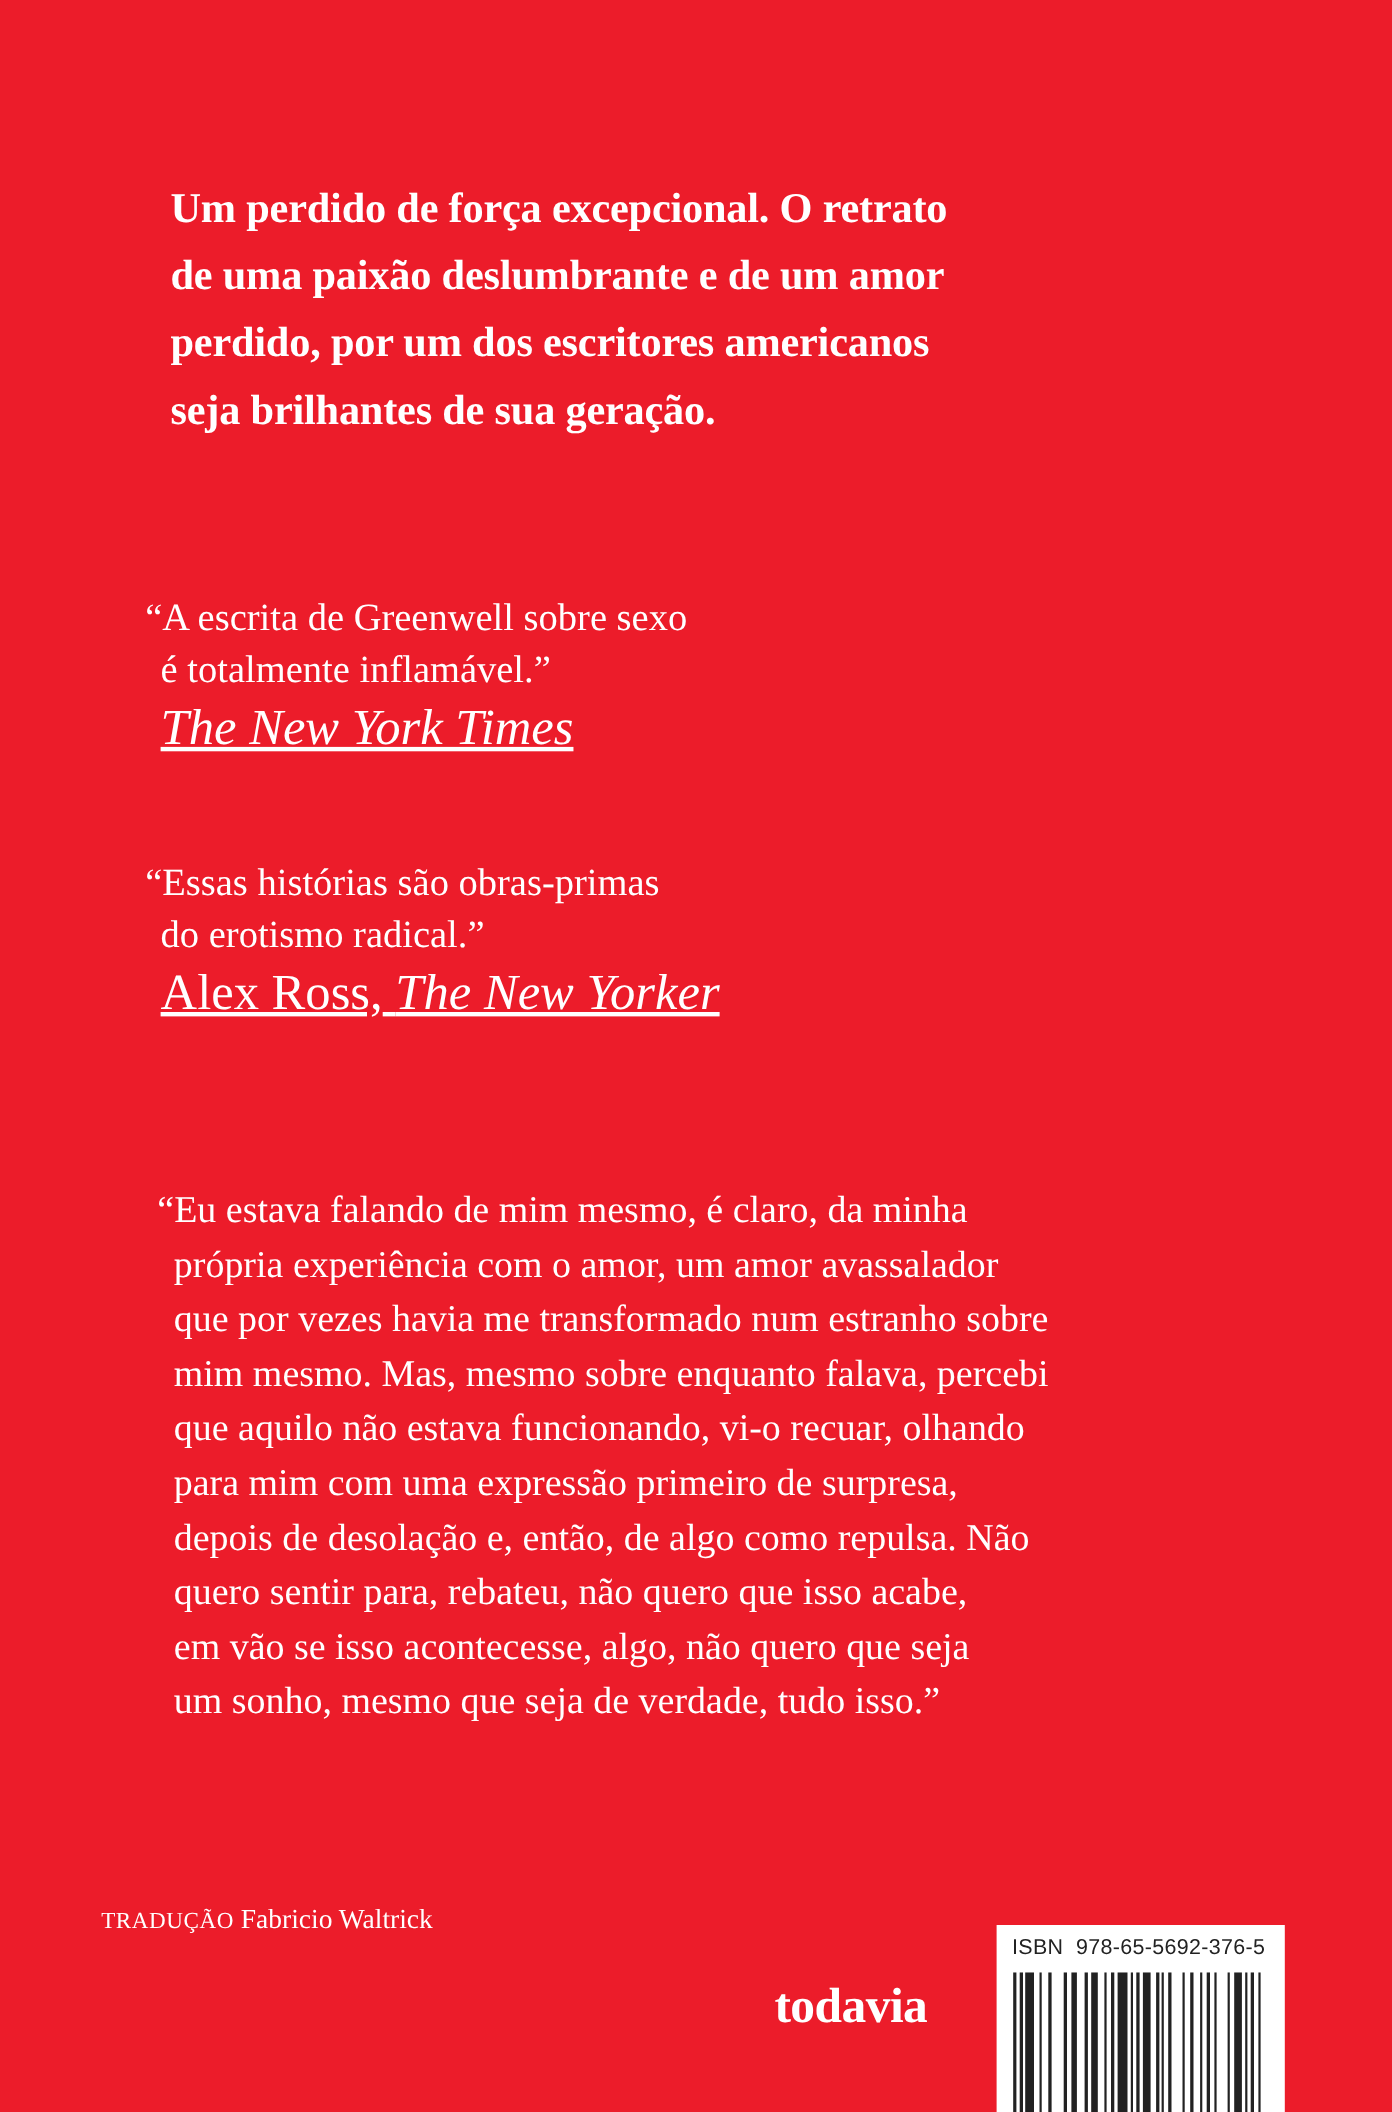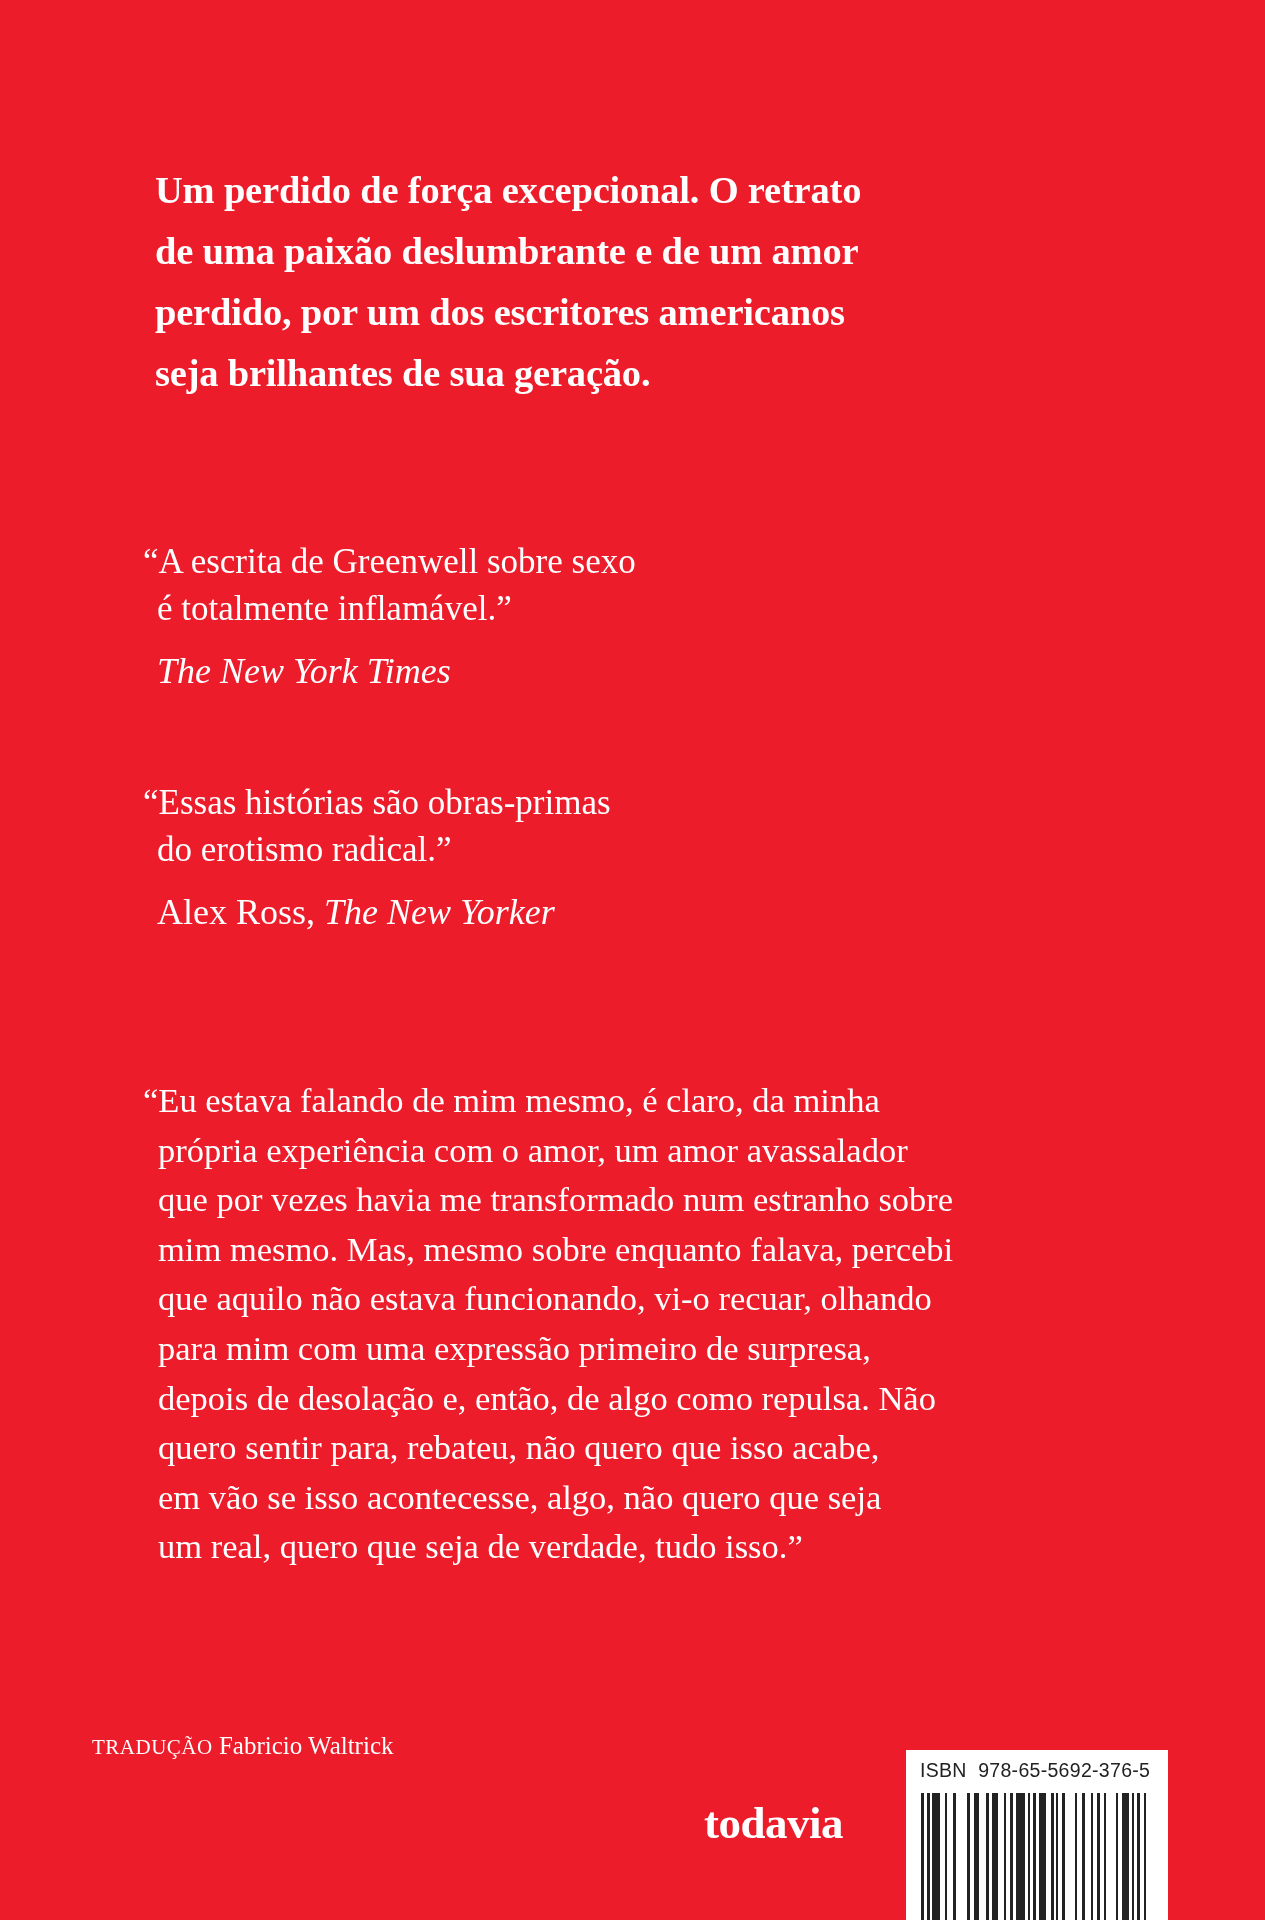--- a/index.html
+++ b/index.html
@@ -10,26 +10,26 @@
       font-family: "Liberation Serif", "DejaVu Serif", serif;
       color: #ffffff;
     }
     .blurb {
       position: absolute; left: 155px; top: 160px; width: 900px;
       font-weight: bold; font-size: 38.5px; line-height: 61px;
       letter-spacing: -0.2px;
     }
     .blurb .line { display: block; white-space: nowrap; }
     .quote {
-      position: absolute; left: 143px; width: 700px;
+      position: absolute; left: 132px; width: 700px;
       font-size: 35px; line-height: 47px;
     }
     .quote .line { display: block; white-space: nowrap; padding-left: 14px; }
     .quote .line.first { padding-left: 0; }
-    .quote .source { display: block; padding-left: 14px; margin-top: 16px; font-size: 36px; white-space: nowrap; }
+    .quote .source { display: block; padding-left: 14px; margin-top: 5px; font-size: 46px; white-space: nowrap; text-decoration: underline; }
     .quote .source i { font-style: italic; }
     .q1 { top: 538px; }
     .q2 { top: 779px; }
     .excerpt {
       position: absolute; left: 143px; top: 1076px; width: 1000px;
       font-size: 34.5px; line-height: 49.6px;
     }
     .excerpt .line { display: block; white-space: nowrap; padding-left: 15px; }
     .excerpt .line.first { padding-left: 0; }
     .credit {
@@ -79,21 +79,21 @@
   <div class="excerpt">
     <span class="line first">“Eu estava falando de mim mesmo, é claro, da minha</span>
     <span class="line">própria experiência com o amor, um amor avassalador</span>
     <span class="line">que por vezes havia me transformado num estranho sobre</span>
     <span class="line">mim mesmo. Mas, mesmo sobre enquanto falava, percebi</span>
     <span class="line">que aquilo não estava funcionando, vi-o recuar, olhando</span>
     <span class="line">para mim com uma expressão primeiro de surpresa,</span>
     <span class="line">depois de desolação e, então, de algo como repulsa. Não</span>
     <span class="line">quero sentir para, rebateu, não quero que isso acabe,</span>
     <span class="line">em vão se isso acontecesse, algo, não quero que seja</span>
-    <span class="line">um real, quero que seja de verdade, tudo isso.”</span>
+    <span class="line">um sonho, mesmo que seja de verdade, tudo isso.”</span>
   </div>
 
   <div class="credit">
     <span class="label">TRADUÇÃO</span>
     <span>Fabricio Waltrick</span>
   </div>
 
   <div class="publisher">todavia</div>
 
   <div class="barcode-box">

